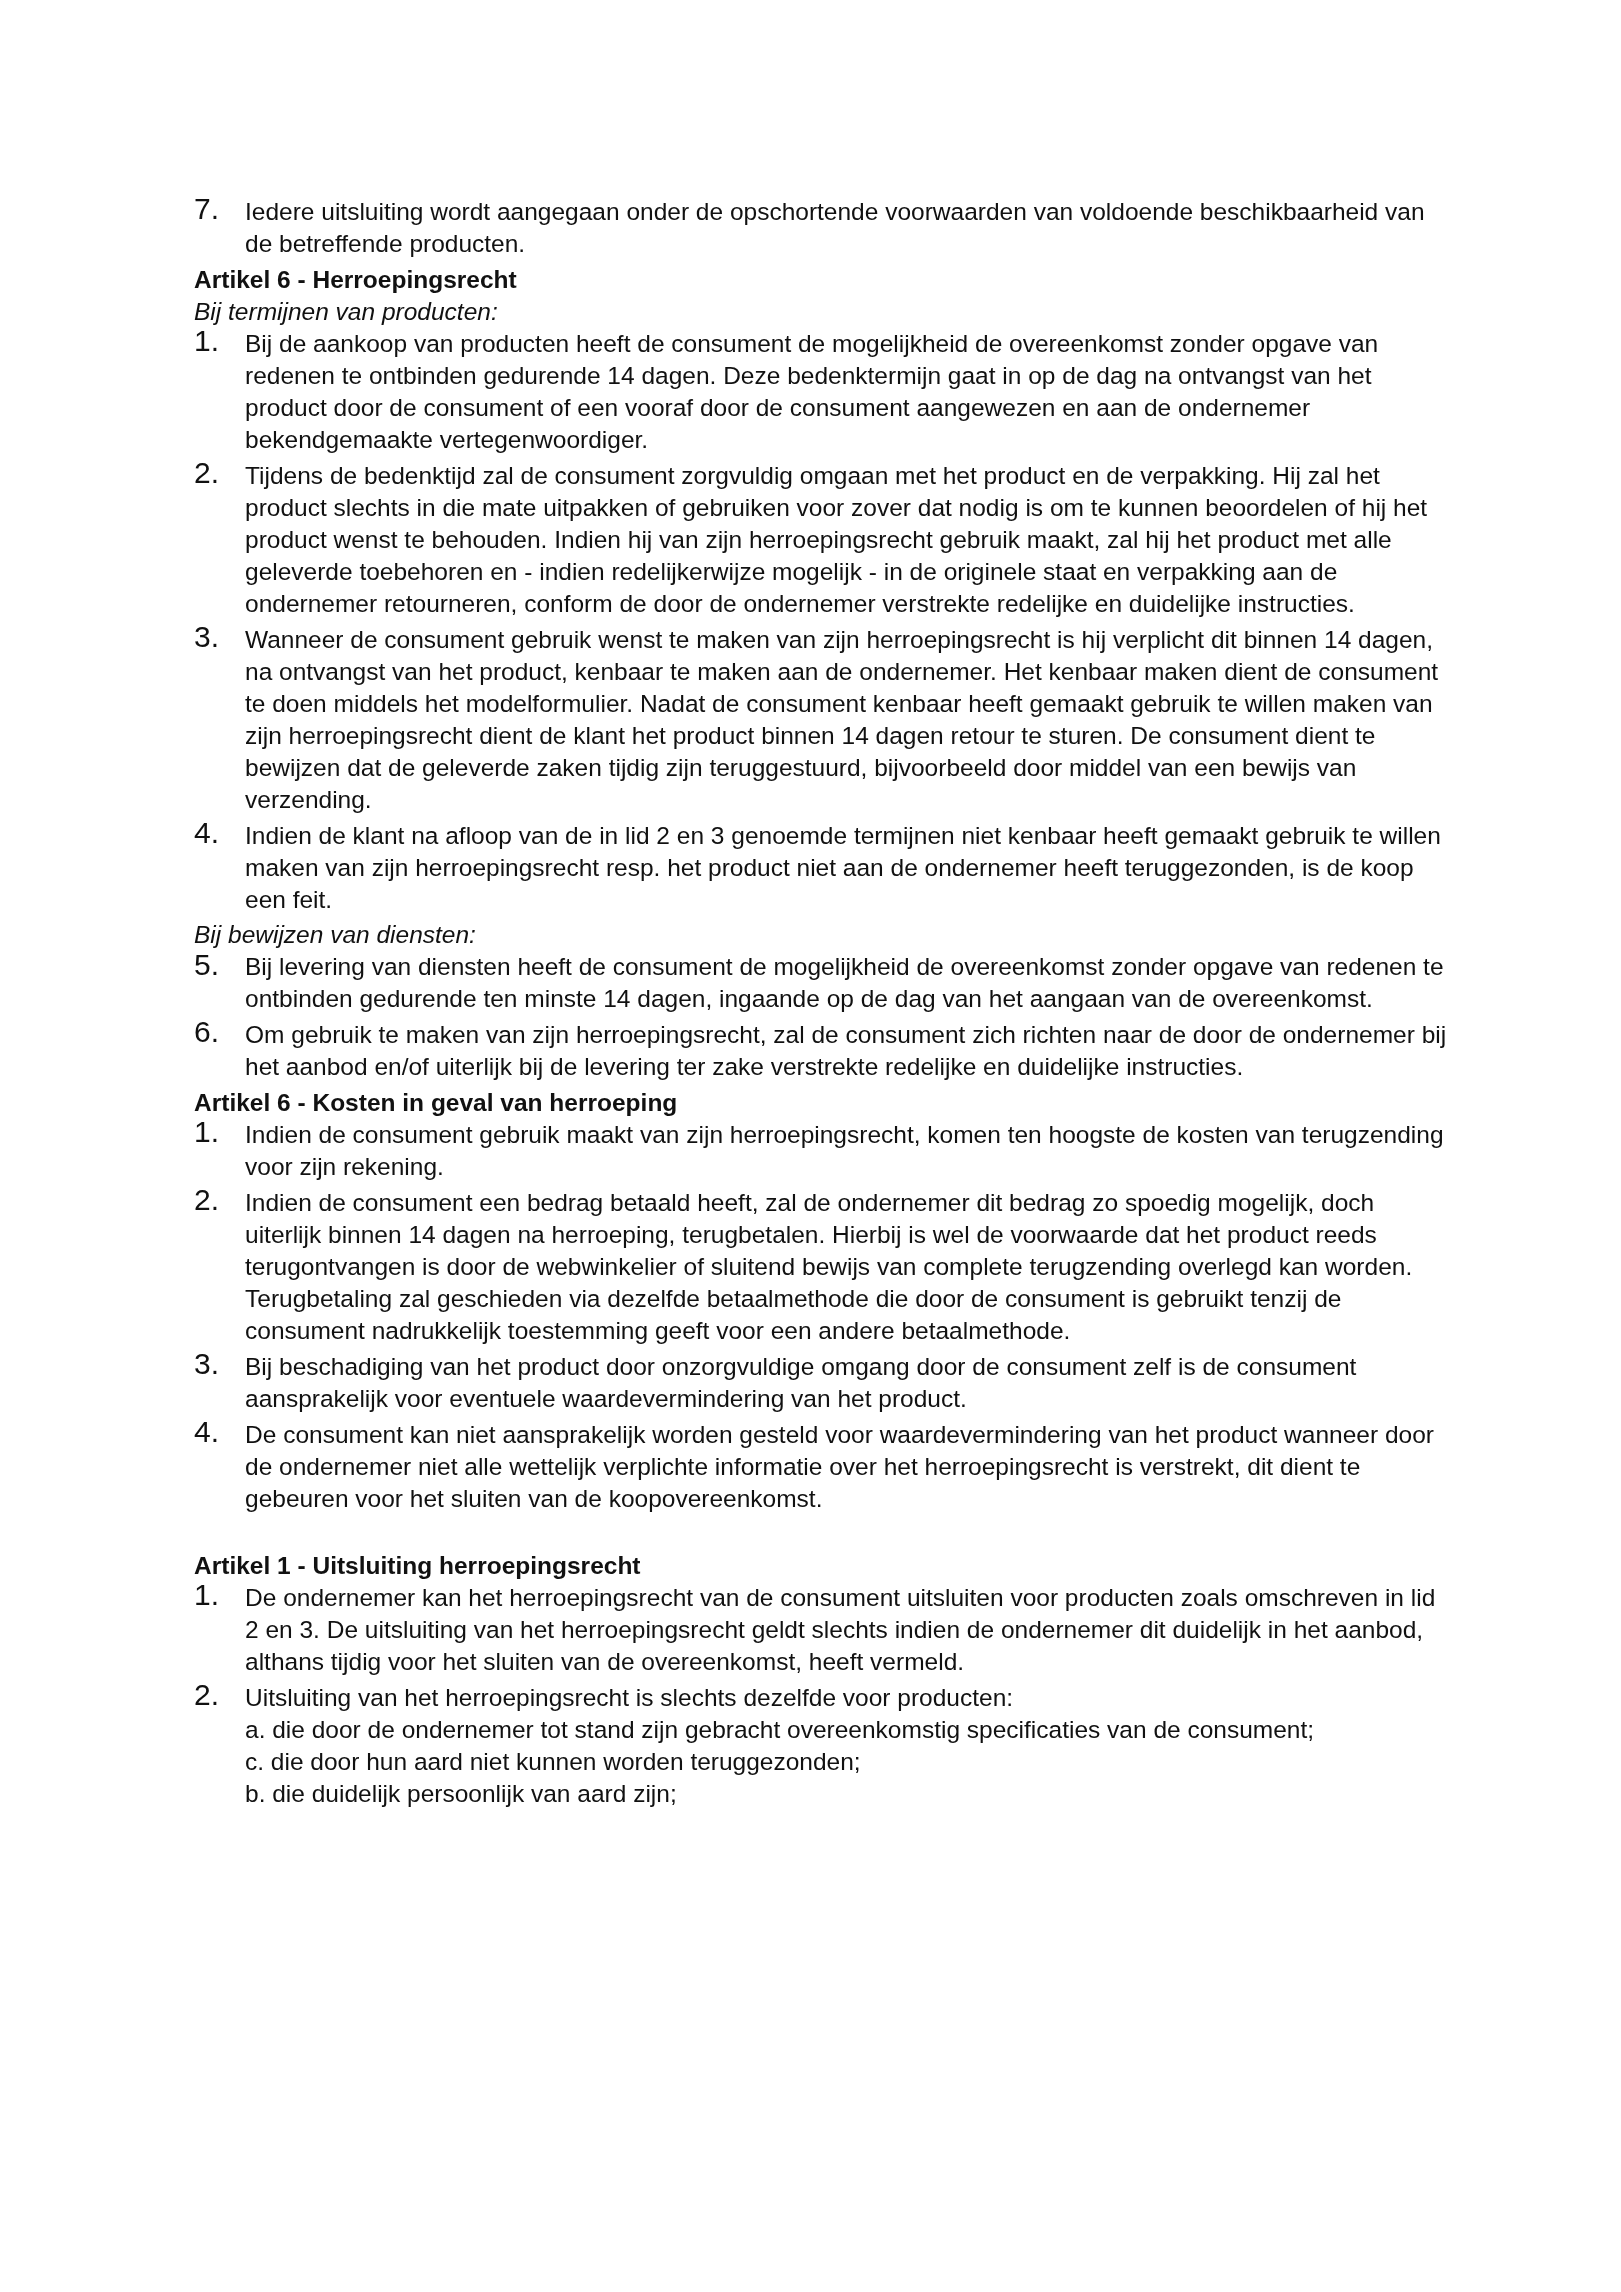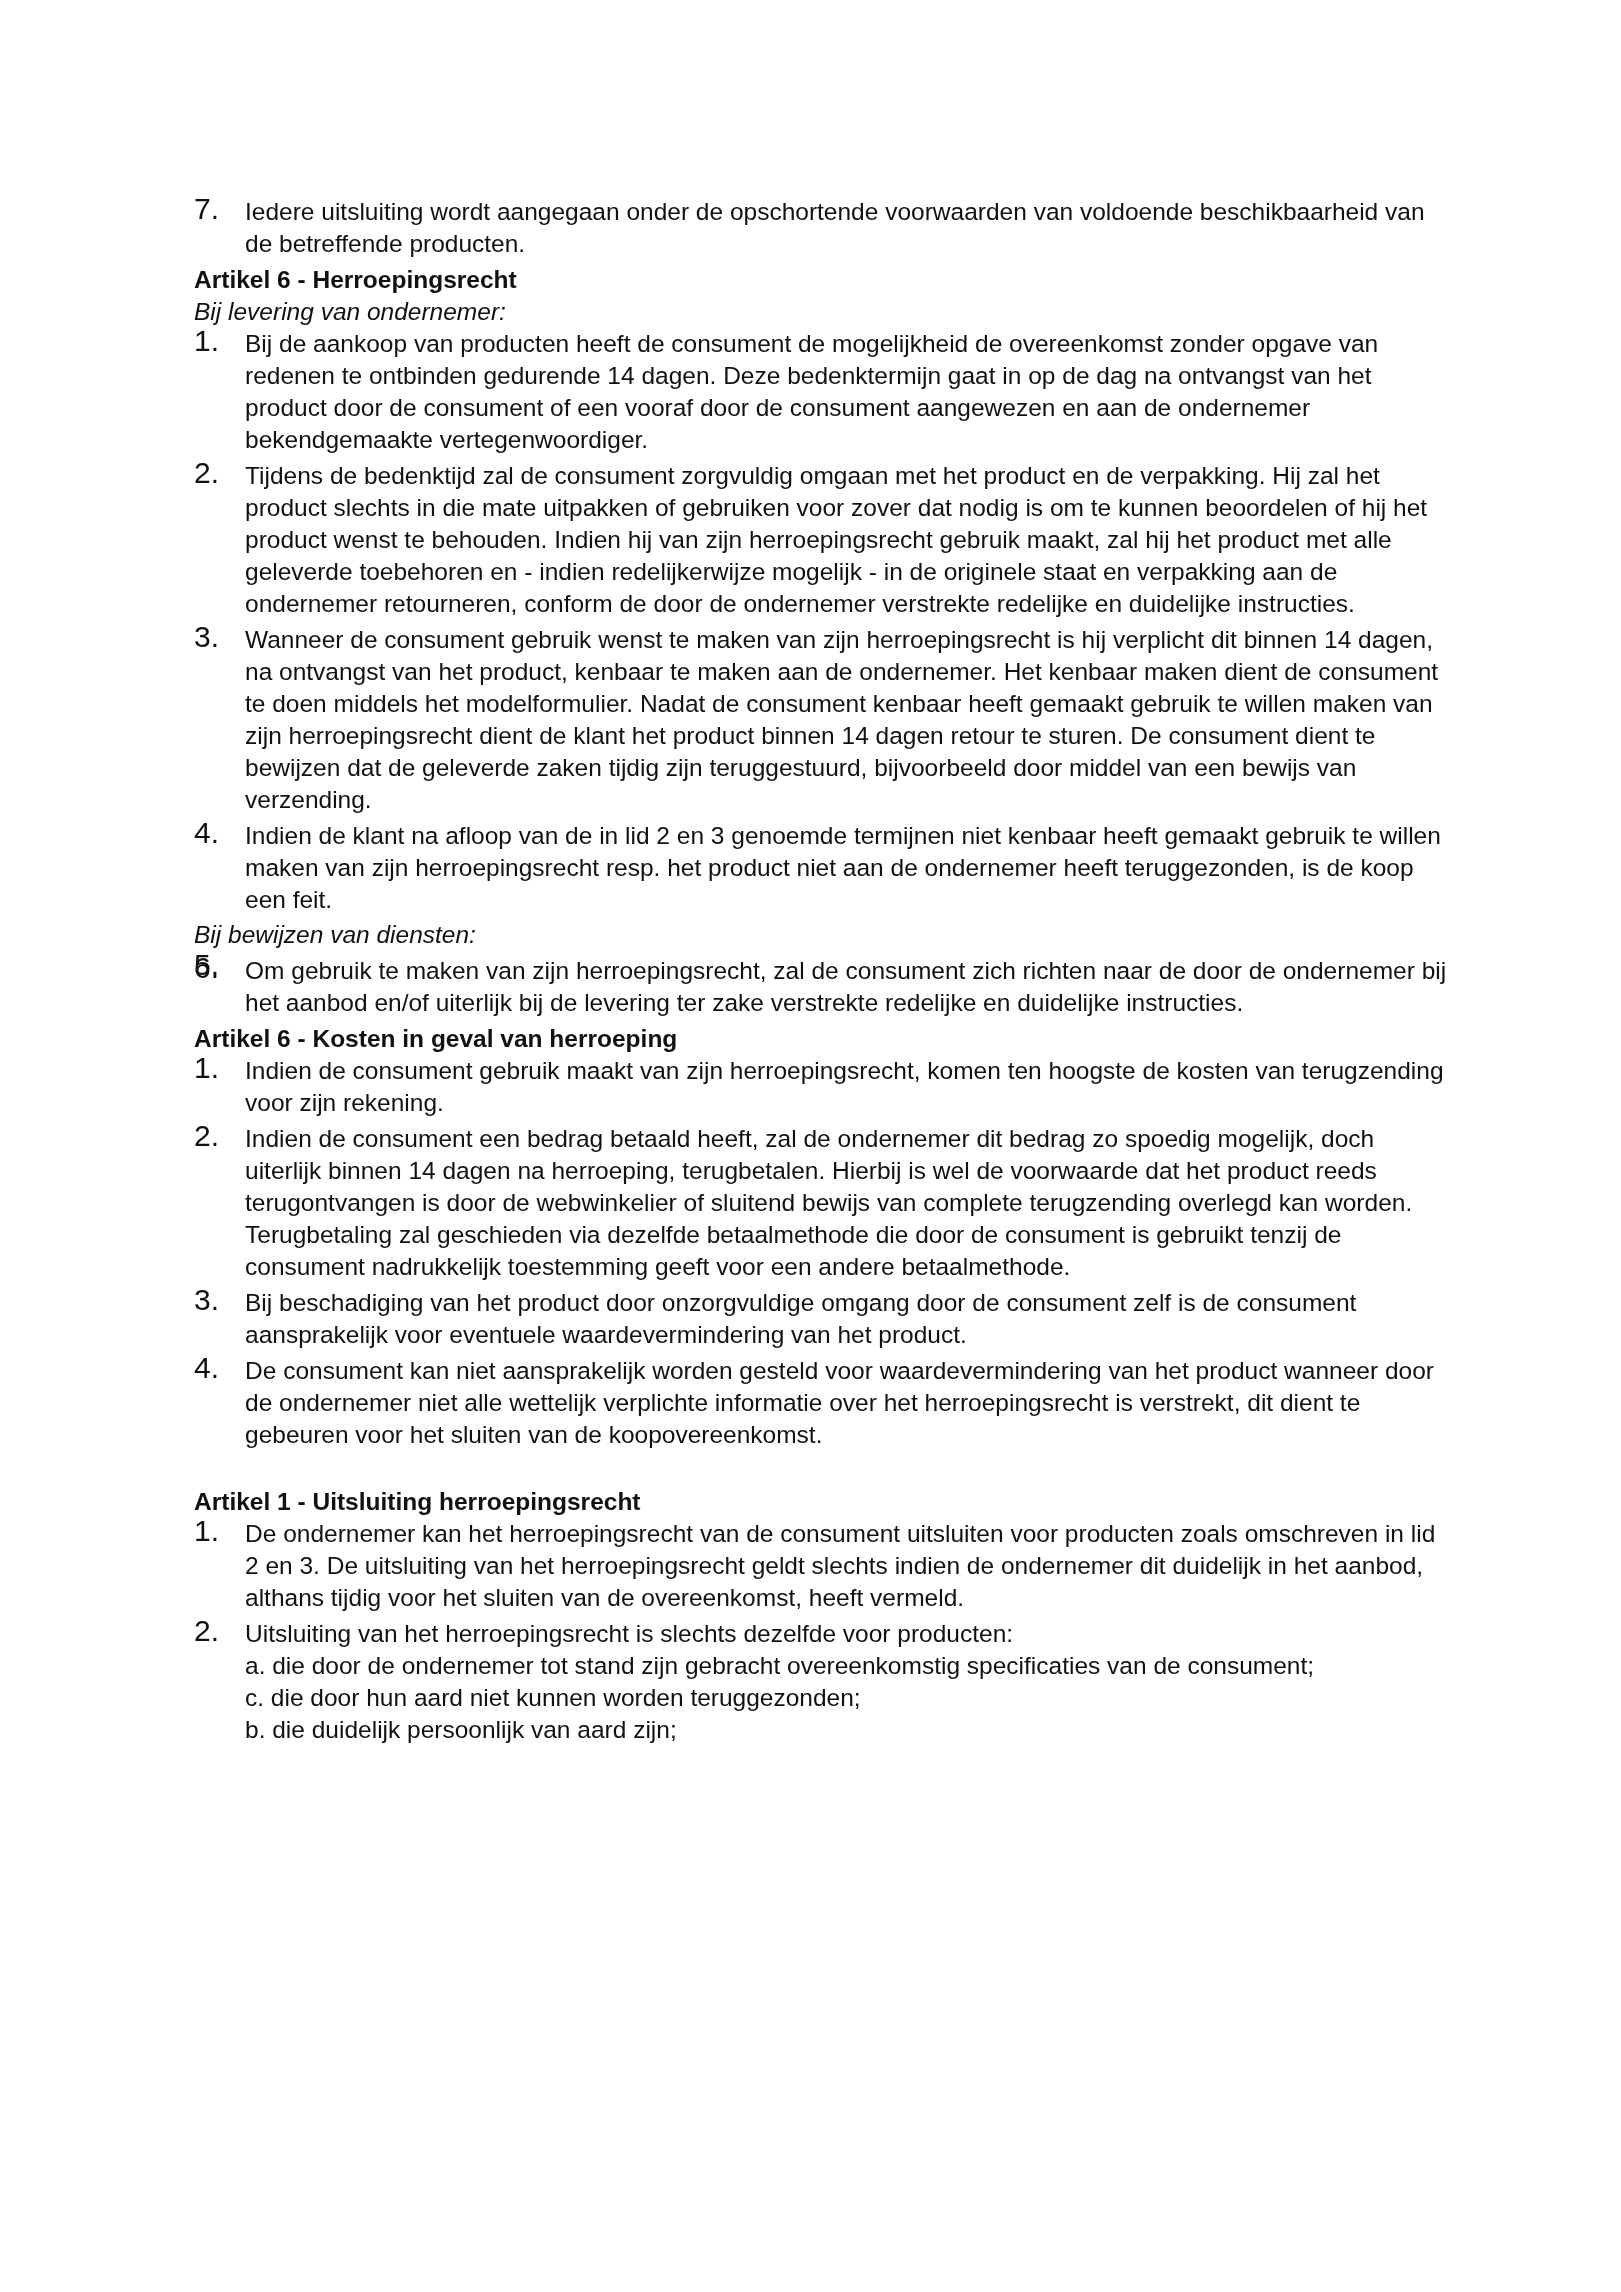--- a/index.html
+++ b/index.html
@@ -17,27 +17,27 @@
 <body>
 
 <div class="page">
 
   <div class="item">
     <span class="num">7.</span>
     <span>Iedere uitsluiting wordt aangegaan onder de opschortende voorwaarden van voldoende beschikbaarheid van de betreffende producten.</span>
   </div>
 
   <div class="heading">Artikel 6 - Herroepingsrecht</div>
-  <div class="sub">Bij levering van ondernemer:</div>
+  <div class="sub">Bij termijnen van producten:</div>
   <div class="item"><span class="num">1.</span><span>Bij de aankoop van producten heeft de consument de mogelijkheid de overeenkomst zonder opgave van redenen te ontbinden gedurende 14 dagen. Deze bedenktermijn gaat in op de dag na ontvangst van het product door de consument of een vooraf door de consument aangewezen en aan de ondernemer bekendgemaakte vertegenwoordiger.</span></div>
   <div class="item"><span class="num">2.</span><span>Tijdens de bedenktijd zal de consument zorgvuldig omgaan met het product en de verpakking. Hij zal het product slechts in die mate uitpakken of gebruiken voor zover dat nodig is om te kunnen beoordelen of hij het product wenst te behouden. Indien hij van zijn herroepingsrecht gebruik maakt, zal hij het product met alle geleverde toebehoren en - indien redelijkerwijze mogelijk - in de originele staat en verpakking aan de ondernemer retourneren, conform de door de ondernemer verstrekte redelijke en duidelijke instructies.</span></div>
   <div class="item"><span class="num">3.</span><span>Wanneer de consument gebruik wenst te maken van zijn herroepingsrecht is hij verplicht dit binnen 14 dagen, na ontvangst van het product, kenbaar te maken aan de ondernemer. Het kenbaar maken dient de consument te doen middels het modelformulier. Nadat de consument kenbaar heeft gemaakt gebruik te willen maken van zijn herroepingsrecht dient de klant het product binnen 14 dagen retour te sturen. De consument dient te bewijzen dat de geleverde zaken tijdig zijn teruggestuurd, bijvoorbeeld door middel van een bewijs van verzending.</span></div>
   <div class="item"><span class="num">4.</span><span>Indien de klant na afloop van de in lid 2 en 3 genoemde termijnen niet kenbaar heeft gemaakt gebruik te willen maken van zijn herroepingsrecht resp. het product niet aan de ondernemer heeft teruggezonden, is de koop een feit.</span></div>
   <div class="sub">Bij bewijzen van diensten:</div>
-  <div class="item"><span class="num">5.</span></div>
+  <div class="item"><span class="num">5.</span><span>Bij levering van diensten heeft de consument de mogelijkheid de overeenkomst zonder opgave van redenen te ontbinden gedurende ten minste 14 dagen, ingaande op de dag van het aangaan van de overeenkomst.</span></div>
   <div class="item"><span class="num">6.</span><span>Om gebruik te maken van zijn herroepingsrecht, zal de consument zich richten naar de door de ondernemer bij het aanbod en/of uiterlijk bij de levering ter zake verstrekte redelijke en duidelijke instructies.</span></div>
 
   <div class="heading">Artikel 6 - Kosten in geval van herroeping</div>
   <div class="item"><span class="num">1.</span><span>Indien de consument gebruik maakt van zijn herroepingsrecht, komen ten hoogste de kosten van terugzending voor zijn rekening.</span></div>
   <div class="item"><span class="num">2.</span><span>Indien de consument een bedrag betaald heeft, zal de ondernemer dit bedrag zo spoedig mogelijk, doch uiterlijk binnen 14 dagen na herroeping, terugbetalen. Hierbij is wel de voorwaarde dat het product reeds terugontvangen is door de webwinkelier of sluitend bewijs van complete terugzending overlegd kan worden. Terugbetaling zal geschieden via dezelfde betaalmethode die door de consument is gebruikt tenzij de consument nadrukkelijk toestemming geeft voor een andere betaalmethode.</span></div>
   <div class="item"><span class="num">3.</span><span>Bij beschadiging van het product door onzorgvuldige omgang door de consument zelf is de consument aansprakelijk voor eventuele waardevermindering van het product.</span></div>
   <div class="item"><span class="num">4.</span><span>De consument kan niet aansprakelijk worden gesteld voor waardevermindering van het product wanneer door de ondernemer niet alle wettelijk verplichte informatie over het herroepingsrecht is verstrekt, dit dient te gebeuren voor het sluiten van de koopovereenkomst.</span></div>
 
   <div class="gap"></div>
   <div class="heading">Artikel 1 - Uitsluiting herroepingsrecht</div>

